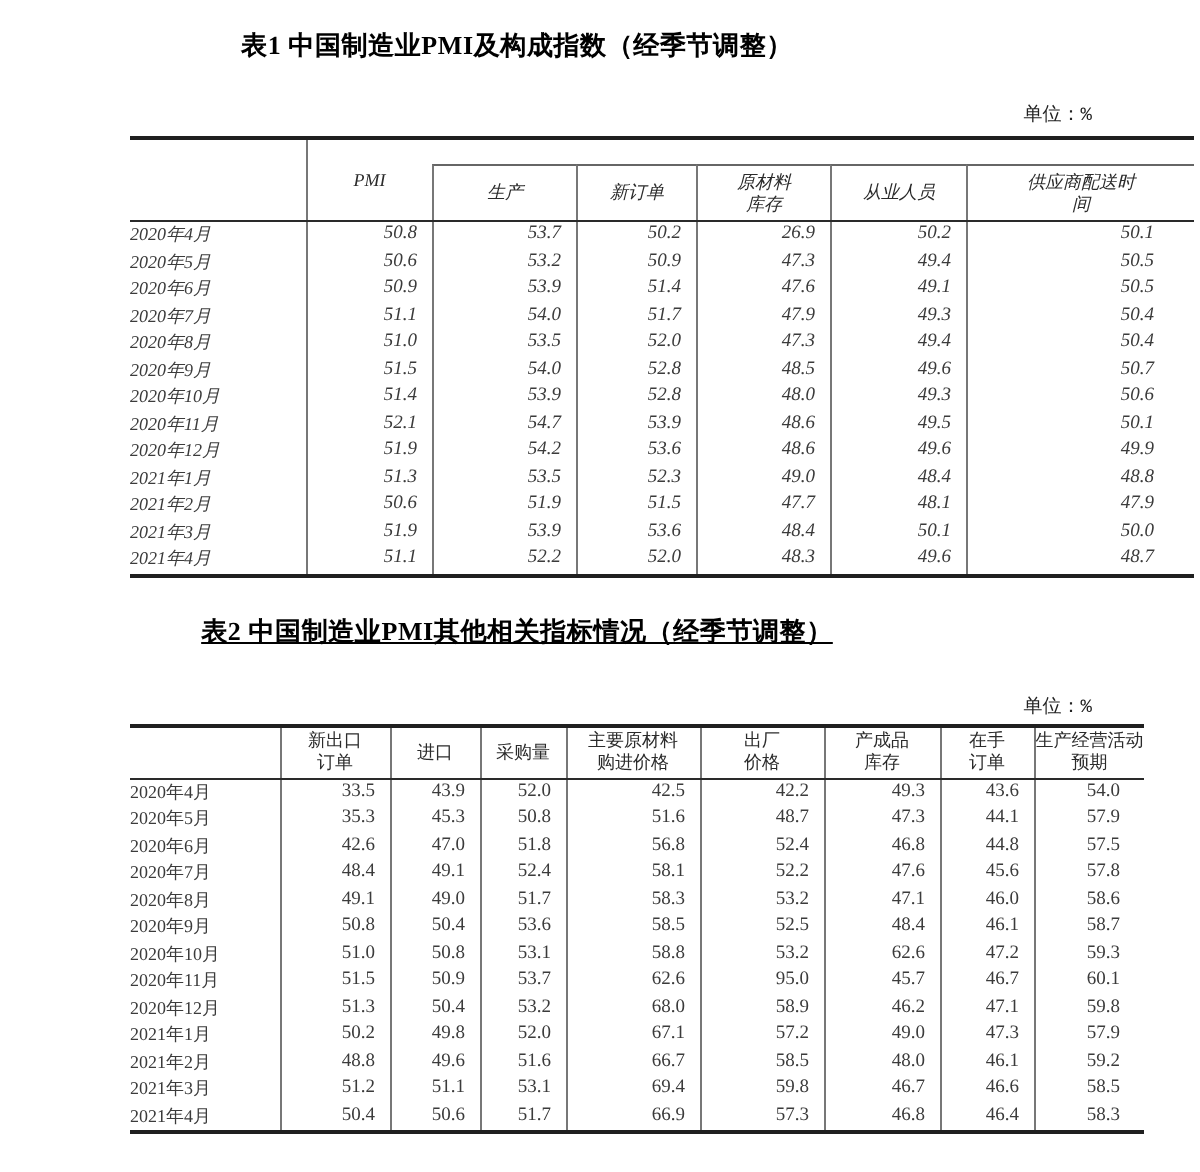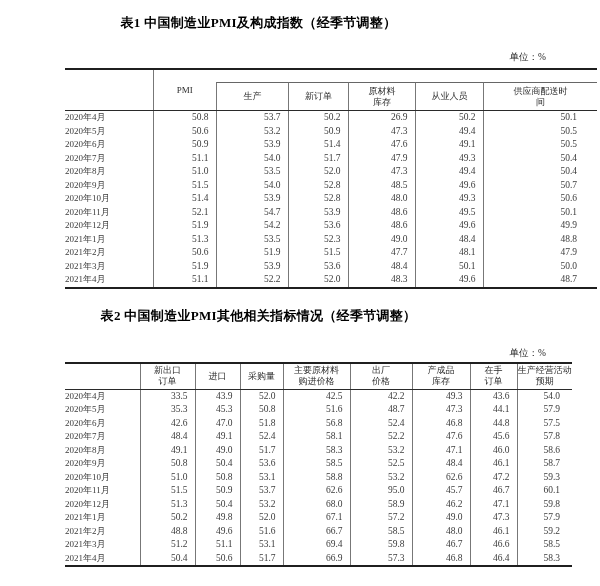--- a/index.html
+++ b/index.html
@@ -12,31 +12,32 @@
   .title {
     position: absolute;
     left: 0; width: 517px;
     text-align: center;
     font-size: 13px;
     font-weight: bold;
     color: #000;
     letter-spacing: 0.3px;
   }
   .title.t1pos { top: 14px; }
-  .title.t2pos { top: 307px; }
+  .title.t2pos { top: 307px; text-decoration: underline; }
   .unit {
     position: absolute;
     right: 54px;
     font-size: 9.5px;
     color: #222;
+    font-family: Liberation Mono, monospace;
   }
   .unit.u1pos { top: 51px; }
   .unit.u2pos { top: 347px; }
   .tblwrap { position: absolute; left: 65px; }
-  .tblwrap.t1pos { top: 68px; }
+  .tblwrap.t1pos { top: 68px; font-style: italic; }
   .tblwrap.t2pos { top: 362px; }
   table {
     border-collapse: collapse;
     table-layout: fixed;
     border-top: 2px solid #1f1f1f;
     border-bottom: 2px solid #1f1f1f;
   }
   .t1 { width: 532px; }
   .t2 { width: 507px; }
   thead th {

